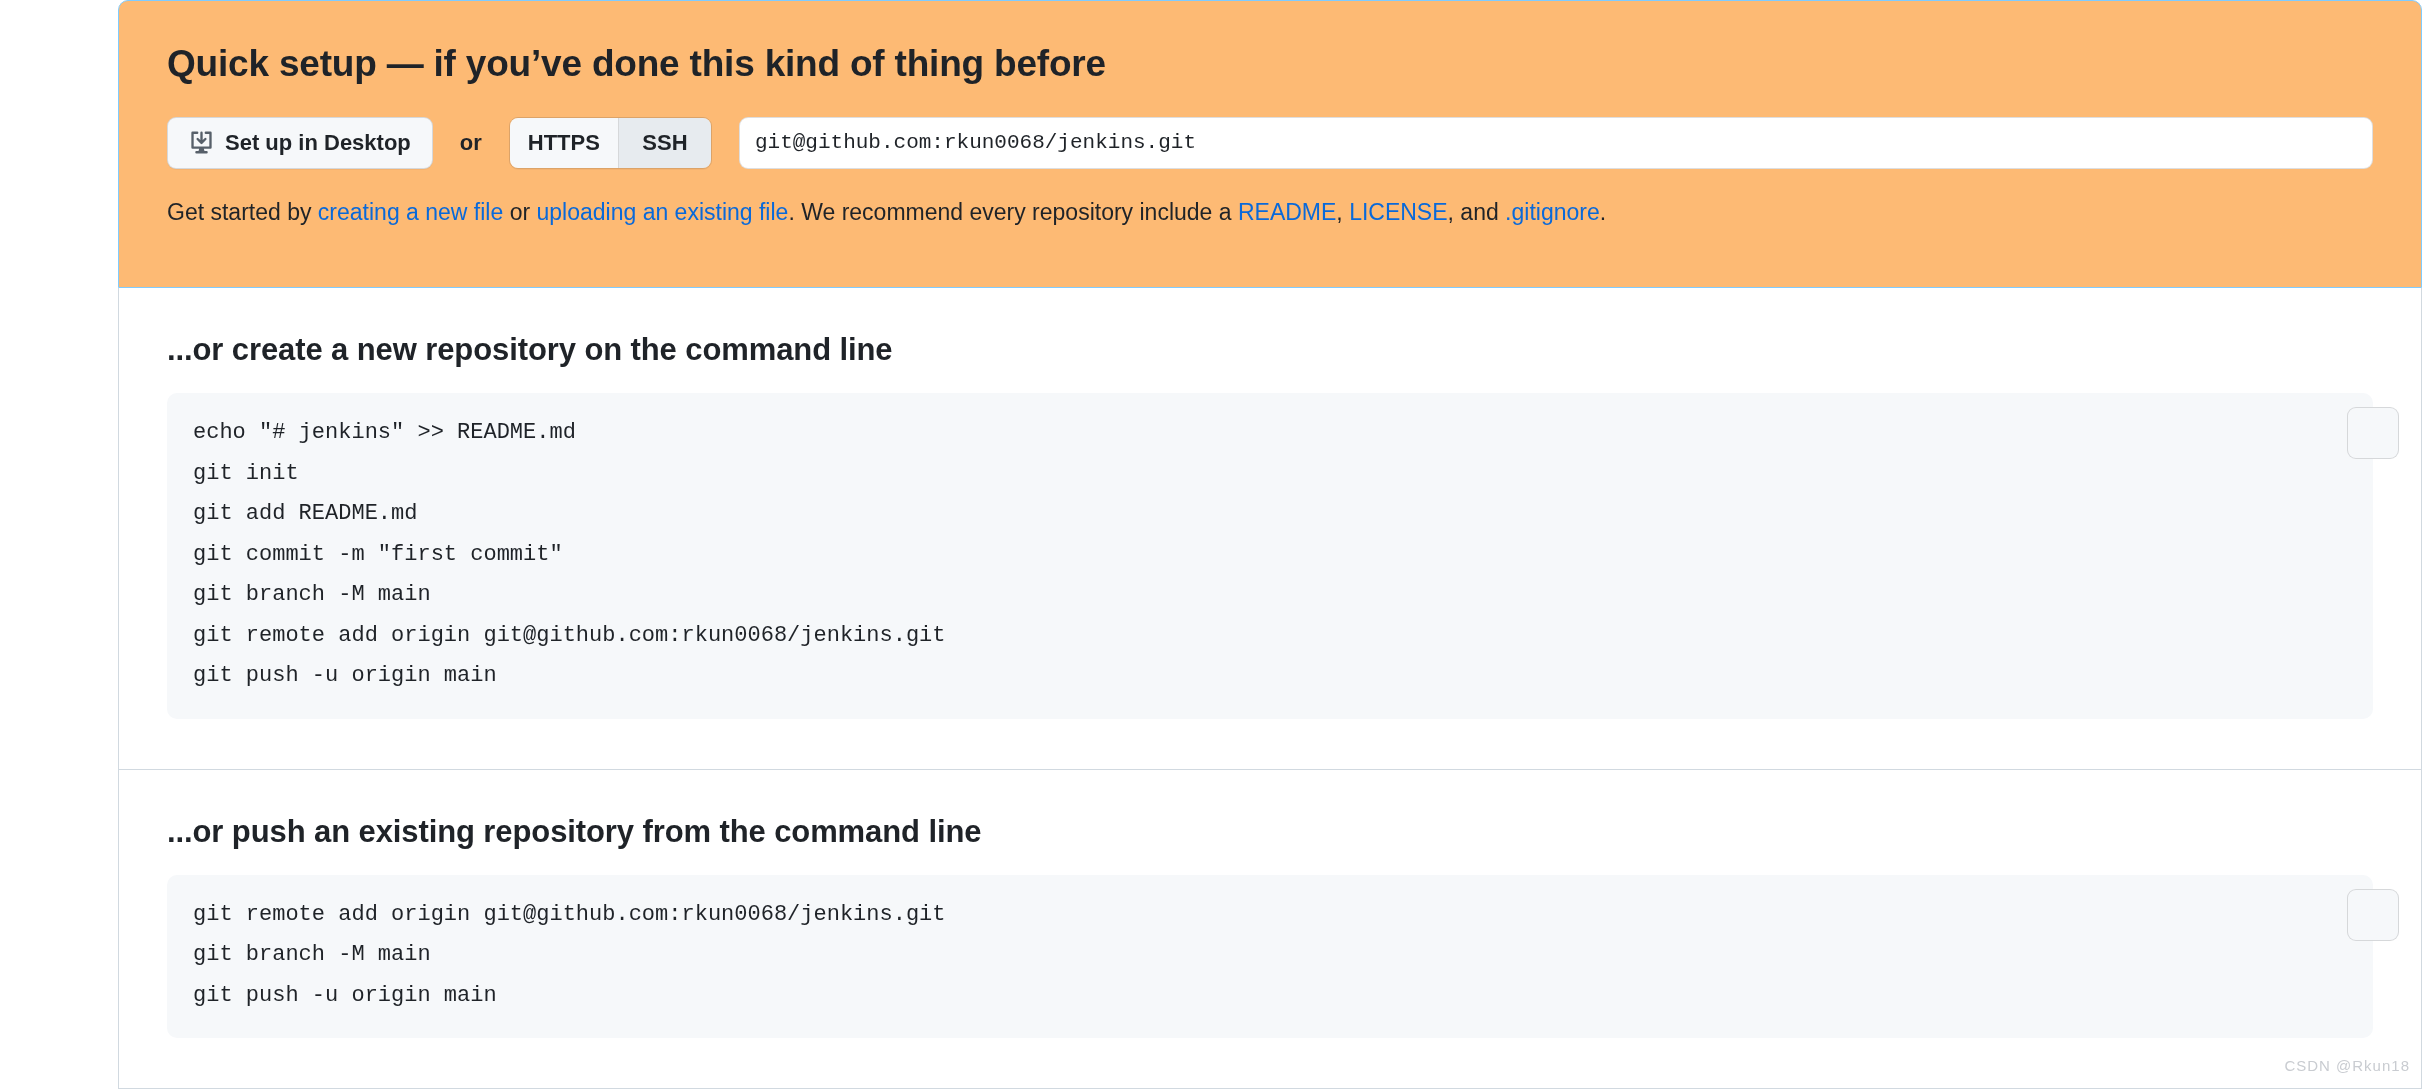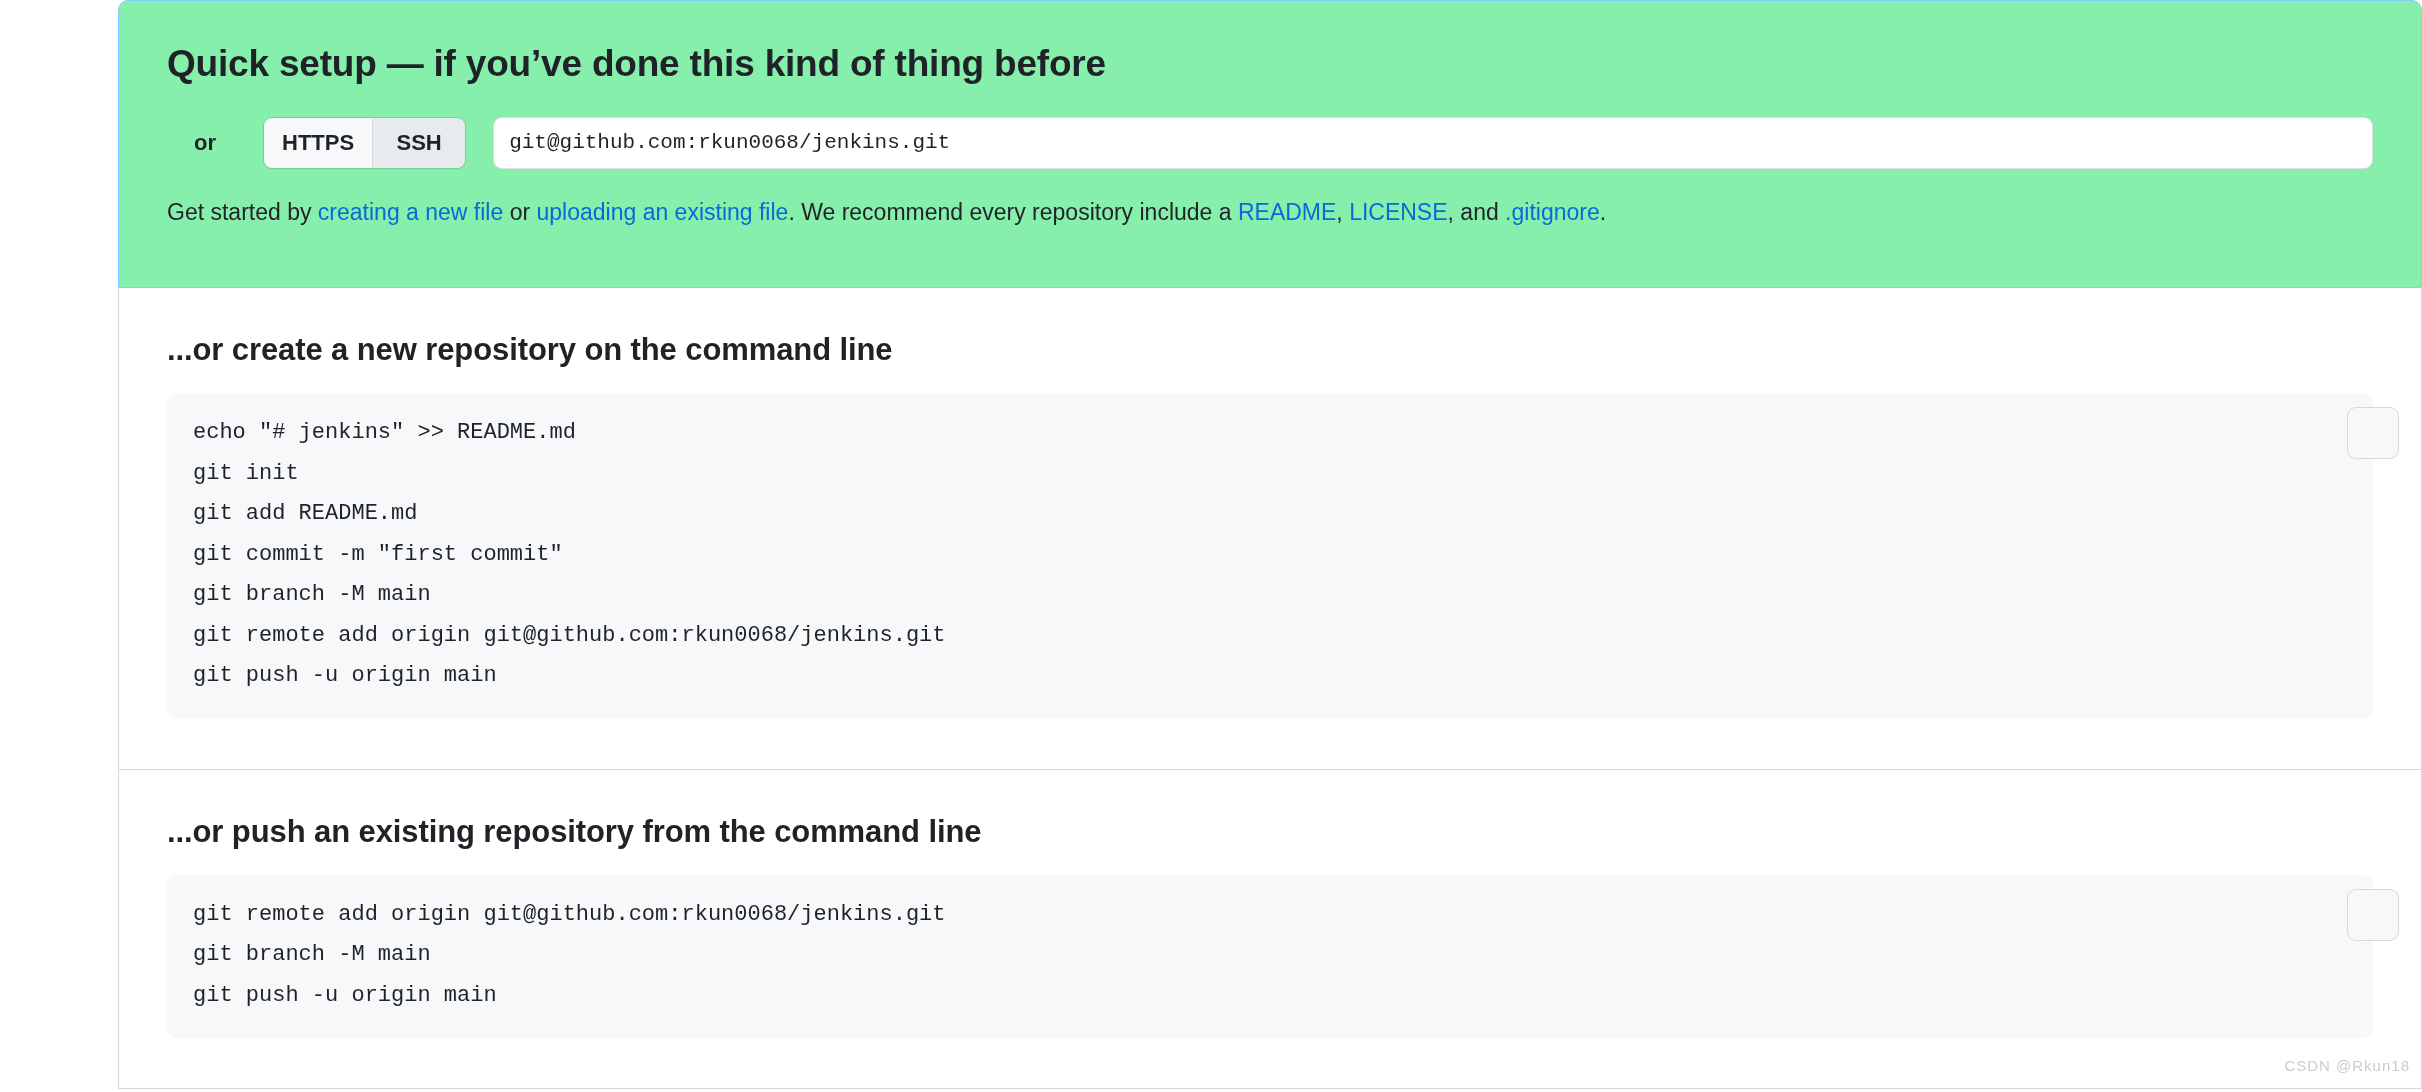--- a/index.html
+++ b/index.html
@@ -21,21 +21,21 @@
   #page-root {
     position: absolute;
     left: 118px;
     top: 0px;
     width: 2304px;
     height: 1092px;
   }
 
   
   .quick-setup {
-    background: #86efac;
+    background: #fdba74;
     border: 1px solid #80ccff;
     border-top-left-radius: 10px;
     border-top-right-radius: 10px;
     border-bottom: 1px solid #80ccff;
     padding: 42px 0 34px 0;
     width: 100%;
     min-height: 288px;
   }
   .qs-inner { padding-left: 48px; padding-right: 48px; }
 
@@ -80,21 +80,20 @@
     margin: 0 27px;
   }
 
   .seg-group {
     display: inline-flex;
     height: 52px;
     border-radius: 9px;
     overflow: hidden;
     border: 1px solid rgba(31,35,40,0.15);
     box-shadow: 0 1px 0 rgba(31,35,40,0.04);
-    margin-left: 20px;
   }
   .seg {
     display: inline-flex;
     align-items: center;
     justify-content: center;
     min-width: 92px;
     padding: 0 18px;
     font-size: 22px;
     font-weight: 600;
     color: #1f2328;
@@ -193,20 +192,29 @@
 
 <div id="page-root">
 
   <section class="quick-setup">
     <div class="qs-inner">
 
       <h1 class="qs-title">Quick setup — if you’ve done this kind of thing before</h1>
 
       <div class="qs-row">
 
+        <button class="btn-desktop">
+          <span>
+            <svg width="25" height="25" viewBox="0 0 16 16" fill="#57606a" aria-hidden="true">
+              <path d="M1.5 1.75A.75.75 0 0 1 2.25 1h3a.75.75 0 0 1 0 1.5H3v8h10v-8h-2.25a.75.75 0 0 1 0-1.5h3a.75.75 0 0 1 .75.75v9.5a.75.75 0 0 1-.75.75H9.5l.4 1.5h1.35a.75.75 0 0 1 0 1.5H4.75a.75.75 0 0 1 0-1.5H6.1l.4-1.5H2.25a.75.75 0 0 1-.75-.75v-9.5Z"></path>
+              <path d="M8.75 1.75v4.69l1.22-1.22a.75.75 0 1 1 1.06 1.06L8.53 8.78a.75.75 0 0 1-1.06 0L4.97 6.28a.75.75 0 0 1 1.06-1.06L7.25 6.44V1.75a.75.75 0 0 1 1.5 0Z"></path>
+            </svg>
+          </span>
+          <span>Set up in Desktop</span>
+        </button>
 
         <span class="or-text">or</span>
 
         <div class="seg-group">
           <span class="seg">HTTPS</span>
           <span class="seg selected">SSH</span>
         </div>
 
         <div class="url-field">git@github.com:rkun0068/jenkins.git</div>
       </div>

